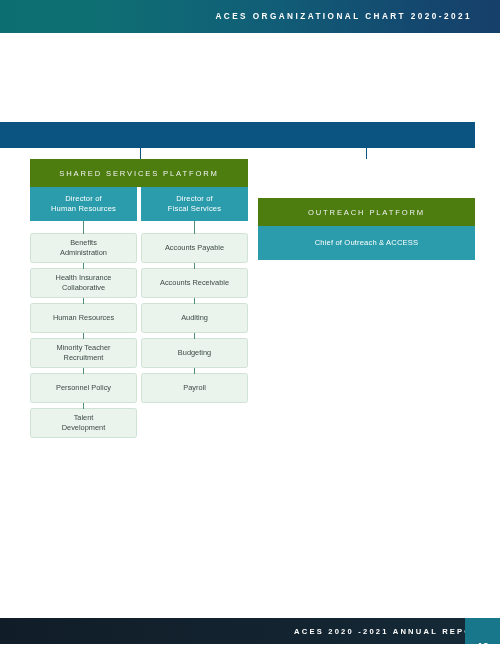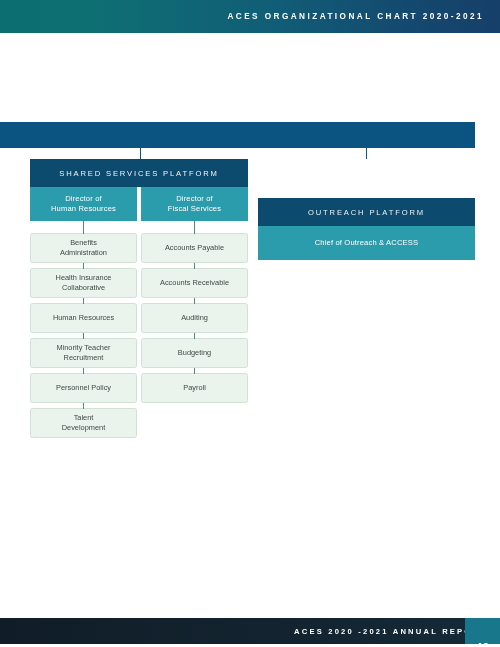--- a/index.html
+++ b/index.html
@@ -27,21 +27,21 @@
     background: linear-gradient(90deg, #0d6e72 0%, #0e6f73 18%, #115d77 55%, #14496f 82%, #163f69 100%);
     display: flex;
     align-items: center;
     justify-content: flex-end;
   }
   #top-banner-title {
     color: #ffffff;
     font-size: 8.2px;
     font-weight: bold;
     letter-spacing: 2.45px;
-    padding-right: 16px;
+    padding-right: 28px;
     white-space: nowrap;
   }
 
   
   #root-bar {
     position: absolute;
     left: 0; top: 122px;
     width: 475px; height: 26px;
     background: #0b5482;
   }
@@ -58,21 +58,21 @@
   #root-connector-right { left: 366px; }
 
   
   .platform {
     position: absolute;
   }
   #platform-shared   { left: 30px;  top: 159px; width: 218px; }
   #platform-outreach { left: 258px; top: 159px; width: 217px; margin-top: 39px; }
 
   .platform-header {
-    background: #0c4a6e;
+    background: #4d7c0f;
     height: 28px;
     display: flex;
     align-items: center;
     justify-content: center;
   }
   .platform-header-label {
     color: #f2f4f5;
     font-size: 7.6px;
     font-weight: normal;
     letter-spacing: 1.85px;

